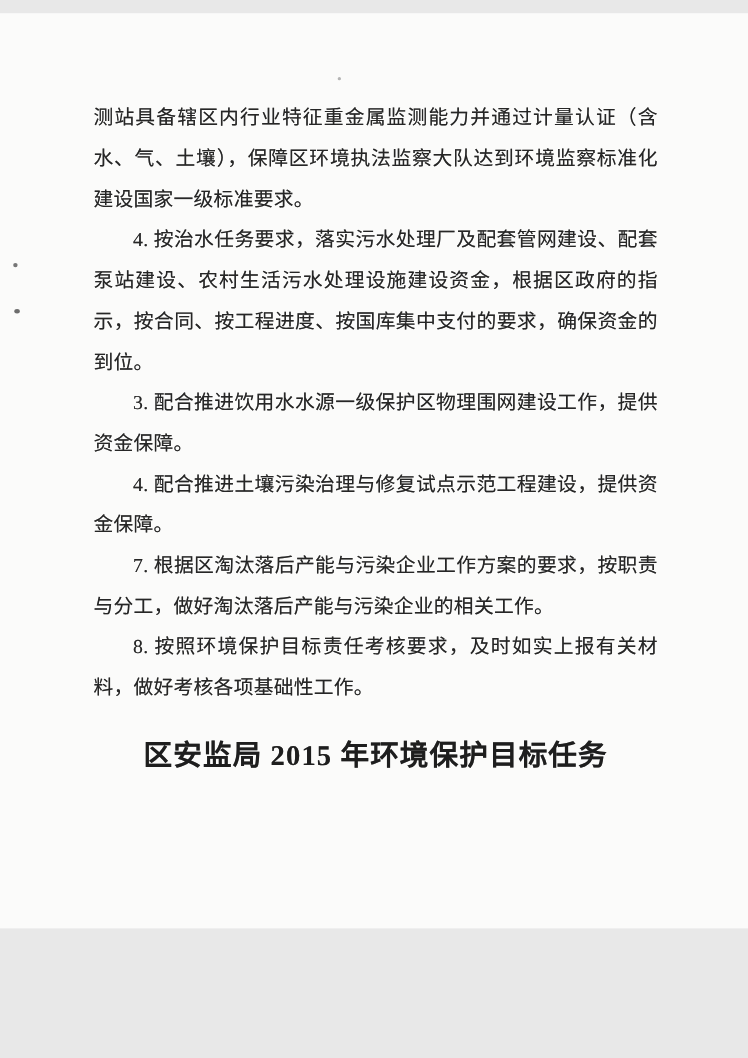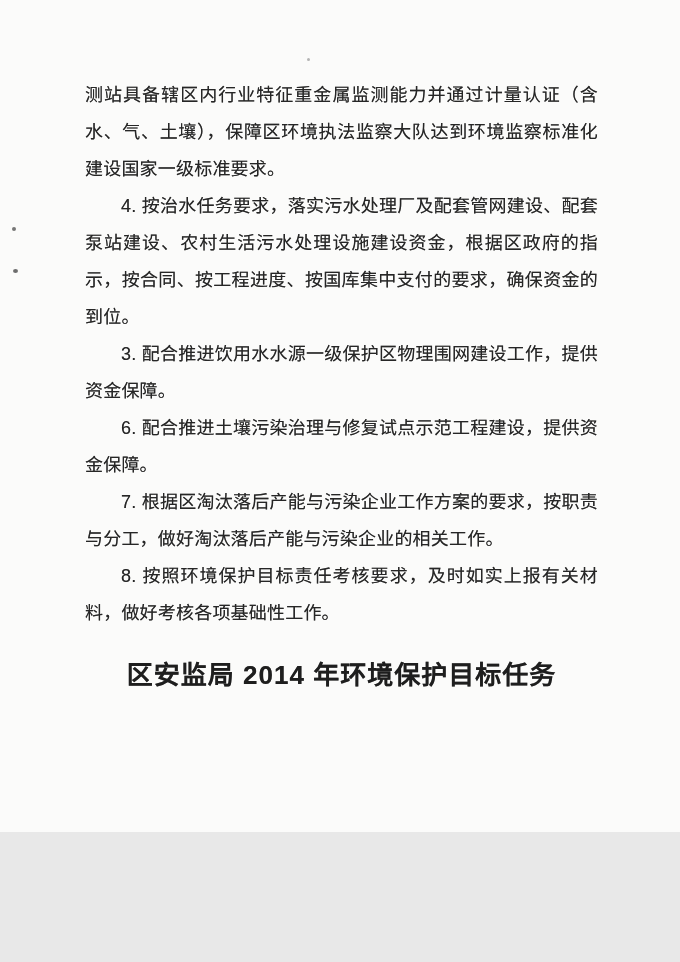--- a/index.html
+++ b/index.html
@@ -1,23 +1,23 @@
 <!DOCTYPE html>
 <html lang="zh-CN"><head>
 <meta charset="utf-8">
 <style>
   html, body { margin: 0; padding: 0; background: #e8e8e8; }
   .page {
     position: relative;
     width: 680px;
     height: 832px;
-    margin: 0 auto;
+    margin: 12px auto;
     background: #fbfbfa;
     color: #262626;
-    font-family: Liberation Sans, sans-serif;
+    font-family: Liberation Serif, serif;
     overflow: hidden;
   }
   .content {
     position: absolute;
     left: 85px;
     top: 77px;
     width: 513px;
   }
   .para {
     margin: 0;
@@ -63,27 +63,27 @@
 <div class="page">
 
   <div class="content">
 
     <p class="para">测站具备辖区内行业特征重金属监测能力并通过计量认证（含水、气、土壤），保障区环境执法监察大队达到环境监察标准化建设国家一级标准要求。</p>
 
     <p class="para indent">4. 按治水任务要求，落实污水处理厂及配套管网建设、配套泵站建设、农村生活污水处理设施建设资金，根据区政府的指示，按合同、按工程进度、按国库集中支付的要求，确保资金的到位。</p>
 
     <p class="para indent">3. 配合推进饮用水水源一级保护区物理围网建设工作，提供资金保障。</p>
 
-    <p class="para indent">6. 配合推进土壤污染治理与修复试点示范工程建设，提供资金保障。</p>
+    <p class="para indent">4. 配合推进土壤污染治理与修复试点示范工程建设，提供资金保障。</p>
 
     <p class="para indent">7. 根据区淘汰落后产能与污染企业工作方案的要求，按职责与分工，做好淘汰落后产能与污染企业的相关工作。</p>
 
     <p class="para indent">8. 按照环境保护目标责任考核要求，及时如实上报有关材料，做好考核各项基础性工作。</p>
 
-    <h1 class="heading">区安监局 2014 年环境保护目标任务</h1>
+    <h1 class="heading">区安监局 2015 年环境保护目标任务</h1>
 
 
   </div>
 
   <div class="footer">— 111 —</div>
 
   <div class="speck speck-1"></div>
   <div class="speck speck-2"></div>
   <div class="speck speck-3"></div>
   <div class="speck speck-4"></div>

